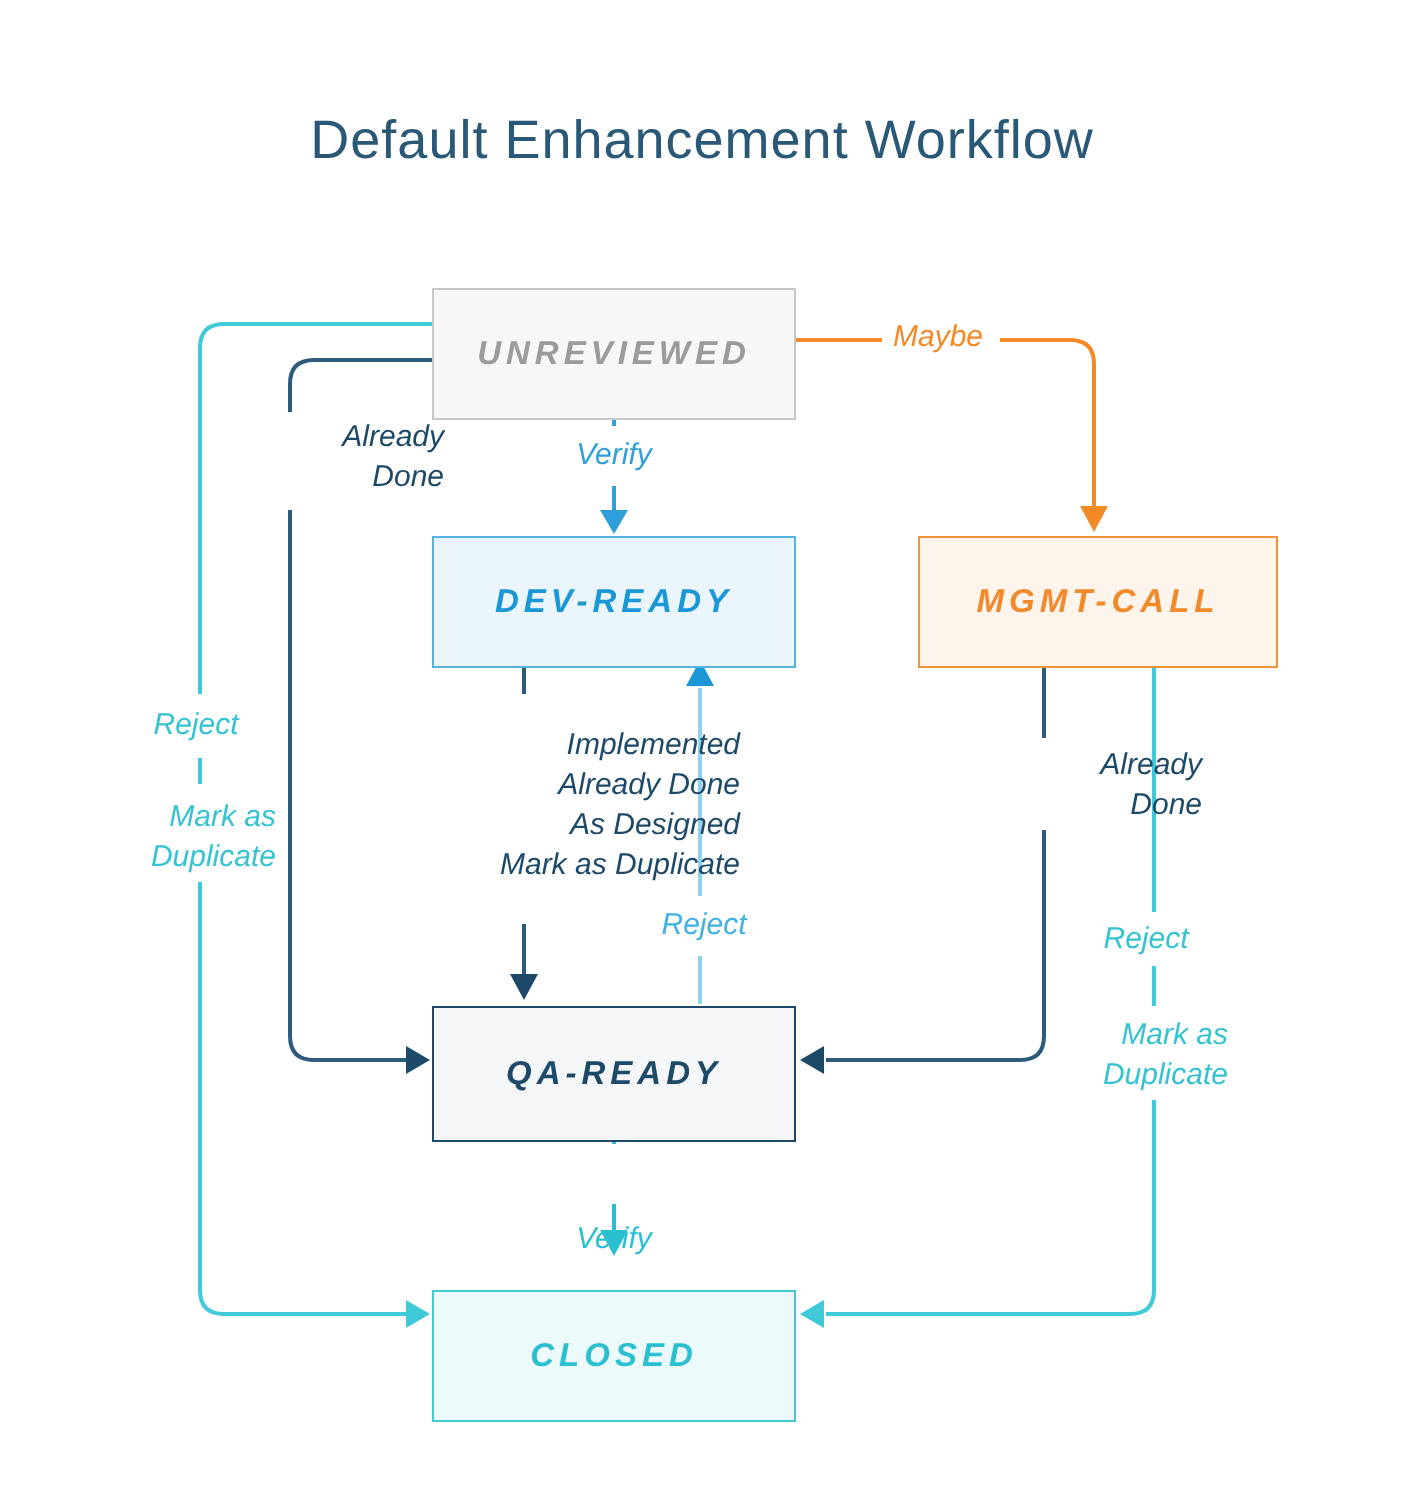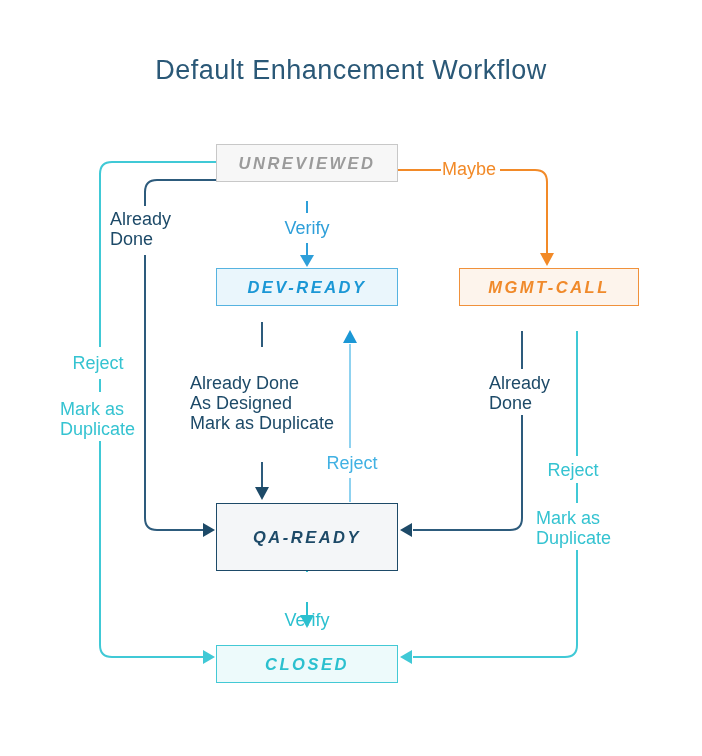--- a/index.html
+++ b/index.html
@@ -6,33 +6,33 @@
   .canvas{
     position:relative;width:702px;height:756px;background:#ffffff;
     font-family:"Liberation Sans",sans-serif;overflow:hidden;
   }
   .title{
     position:absolute;left:0;top:55px;width:702px;text-align:center;
     font-size:27px;font-weight:400;letter-spacing:0.5px;color:var(--title);
   }
   .edges-svg{position:absolute;left:0;top:0;}
   .node{
-    position:absolute;width:182px;height:38px;border:1px solid;
+    position:absolute;width:182px;height:66px;border:1px solid;
     display:flex;align-items:center;justify-content:center;
     font-style:italic;font-weight:600;font-size:16.5px;letter-spacing:2.5px;
     box-sizing:border-box;
   }
   .elabel{
-    position:absolute;font-size:18px;line-height:20px;
-    text-align:left;transform:translate(-50%,-50%);white-space:nowrap;
+    position:absolute;font-style:italic;font-size:15px;line-height:20px;
+    text-align:right;transform:translate(-50%,-50%);white-space:nowrap;
   }
   .wrap{white-space:normal;}
   .lbl-blue{color:var(--blue);}
   .lbl-orange{color:var(--orange);}
-  .lbl-navy{color:var(--navy);}
+  .lbl-navy{color:var(--navy);margin-left:48px;}
   .lbl-teal{color:var(--teal-label);}
   .lbl-lightblue{color:var(--blue-label);}
   .lbl-tealtext{color:var(--teal-text);margin-top:32px;}
 </style>
 </head>
 <body>
 
 <div class="canvas">
 
   <div class="title">Default Enhancement Workflow</div>
@@ -90,20 +90,21 @@
   <div class="elabel lbl-blue" style="left:307px;top:228px;">Verify</div>
 
   <div class="elabel lbl-orange" style="left:469px;top:169px;">Maybe</div>
 
   <div class="elabel lbl-navy wrap" style="left:142px;top:229px;width:64px;">Already Done</div>
 
   <div class="elabel lbl-teal" style="left:98px;top:363px;">Reject</div>
   <div class="elabel lbl-teal wrap" style="left:99px;top:419px;width:78px;">Mark as Duplicate</div>
 
   <div class="elabel lbl-navy" style="left:262px;top:403px;">
+    <div>Implemented</div>
     <div>Already Done</div>
     <div>As Designed</div>
     <div>Mark as Duplicate</div>
   </div>
 
   <div class="elabel lbl-lightblue" style="left:352px;top:463px;">Reject</div>
 
   <div class="elabel lbl-navy wrap" style="left:521px;top:393px;width:64px;">Already Done</div>
 
   <div class="elabel lbl-teal" style="left:573px;top:470px;">Reject</div>

